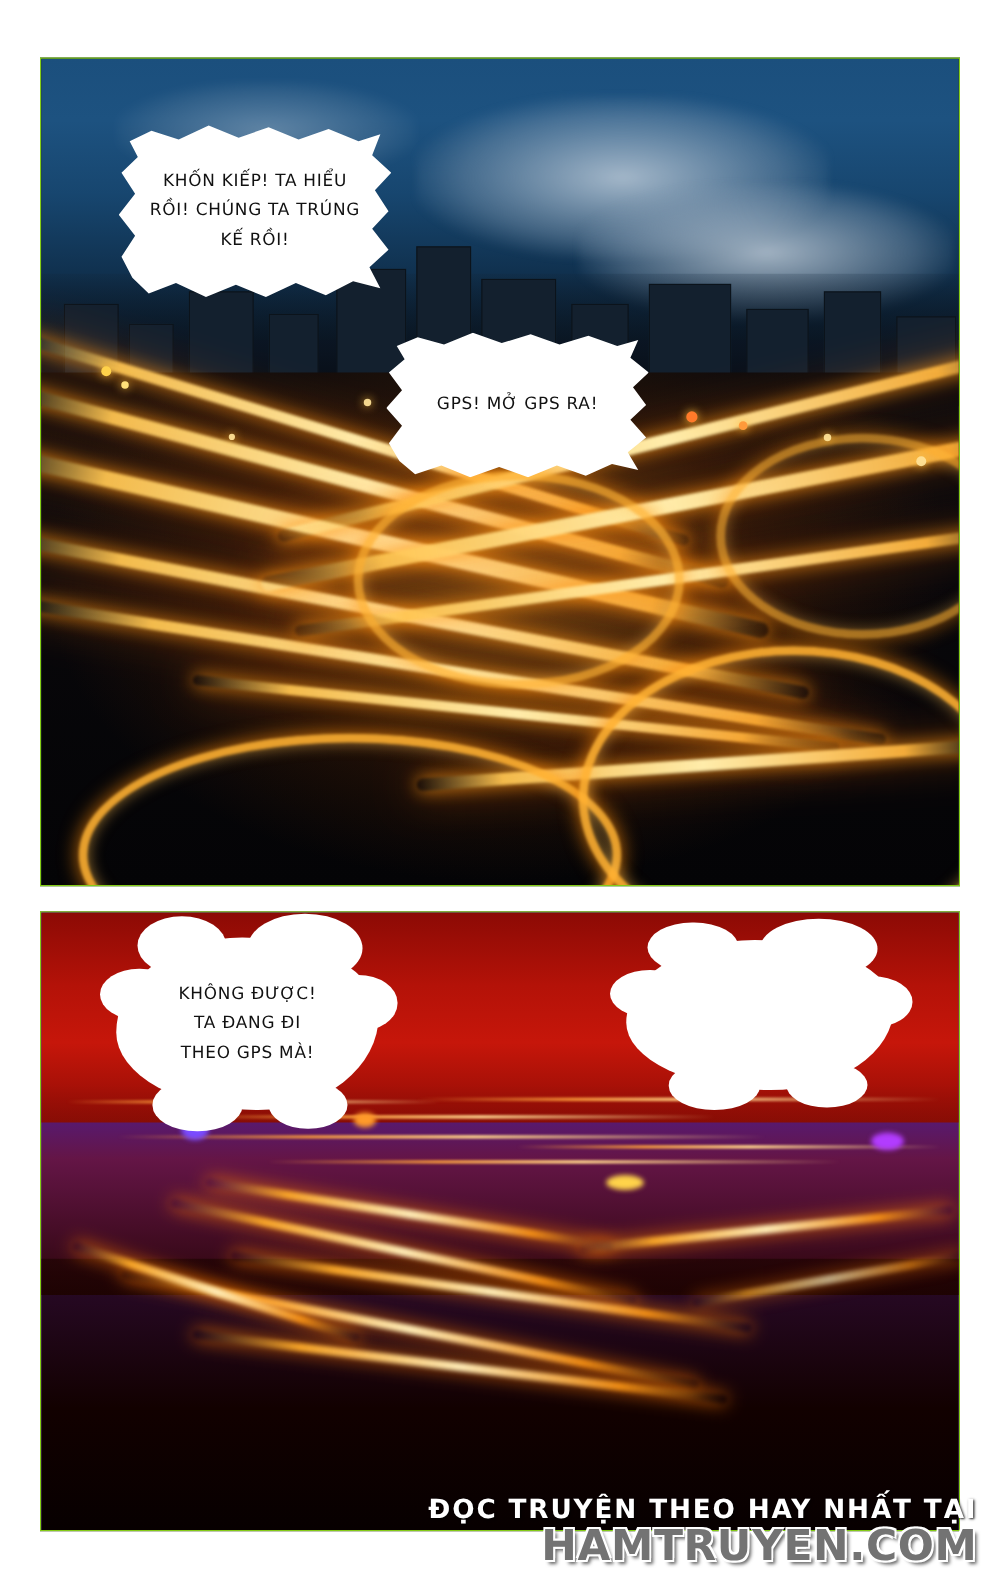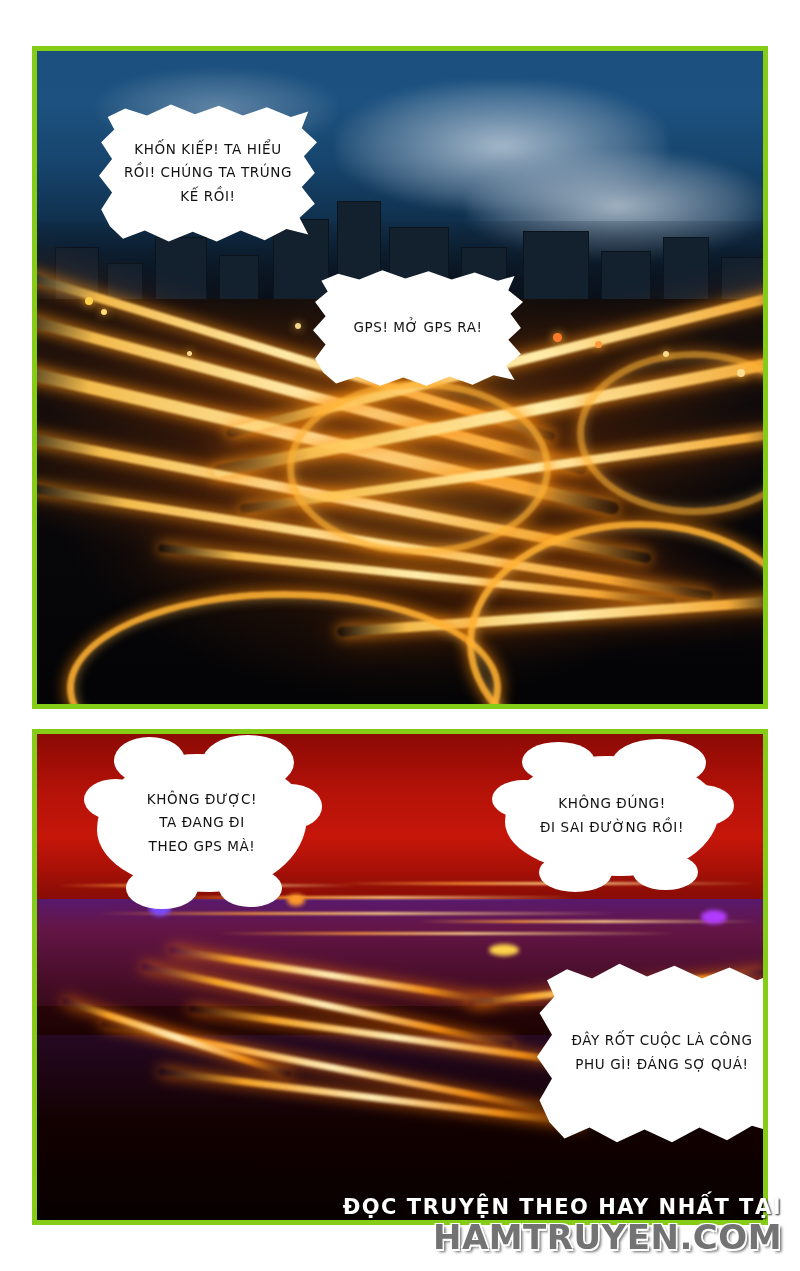--- a/index.html
+++ b/index.html
@@ -20,21 +20,21 @@
     left: 0; top: 0;
     width: 800px;
     height: 1271px;
     background: #ffffff;
   }
 
   
   .panel {
     position: absolute;
     overflow: hidden;
-    border: 5px solid #84cc16;
+    border: 1px solid #84cc16;
     box-sizing: border-box;
     padding-left: 45px;
   }
 
   #panel-1 {
     left: 32px;
     top: 46px;
     width: 736px;
     height: 663px;
     background: #0b1b33;
@@ -334,28 +334,22 @@
       <span>KHÔNG ĐƯỢC!
 TA ĐANG ĐI
 THEO GPS MÀ!</span>
     </div>
 
     <div class="bubble cloud cloud-lobes" id="b5">
       <i style="width:30%; height:32%; left:-6%; top:20%;"></i>
       <i style="width:30%; height:34%; right:-7%; top:24%;"></i>
       <i style="width:34%; height:32%; left:16%; bottom:-13%;"></i>
       <i style="width:30%; height:30%; right:10%; bottom:-12%;"></i>
-      <span>KHÔNG ĐÚNG!
-ĐI SAI ĐƯỜNG RỒI!</span>
     </div>
 
-    <div class="bubble jag" id="b6">
-      <span>ĐÂY RỐT CUỘC LÀ CÔNG
-PHU GÌ! ĐÁNG SỢ QUÁ!</span>
-    </div>
 
   </div>
 
   <div class="wm">
     <div class="wm-line1">ĐỌC TRUYỆN THEO HAY NHẤT TẠI</div>
     <div class="wm-line2">HAMTRUYEN.COM</div>
   </div>
 
 </div>
 

